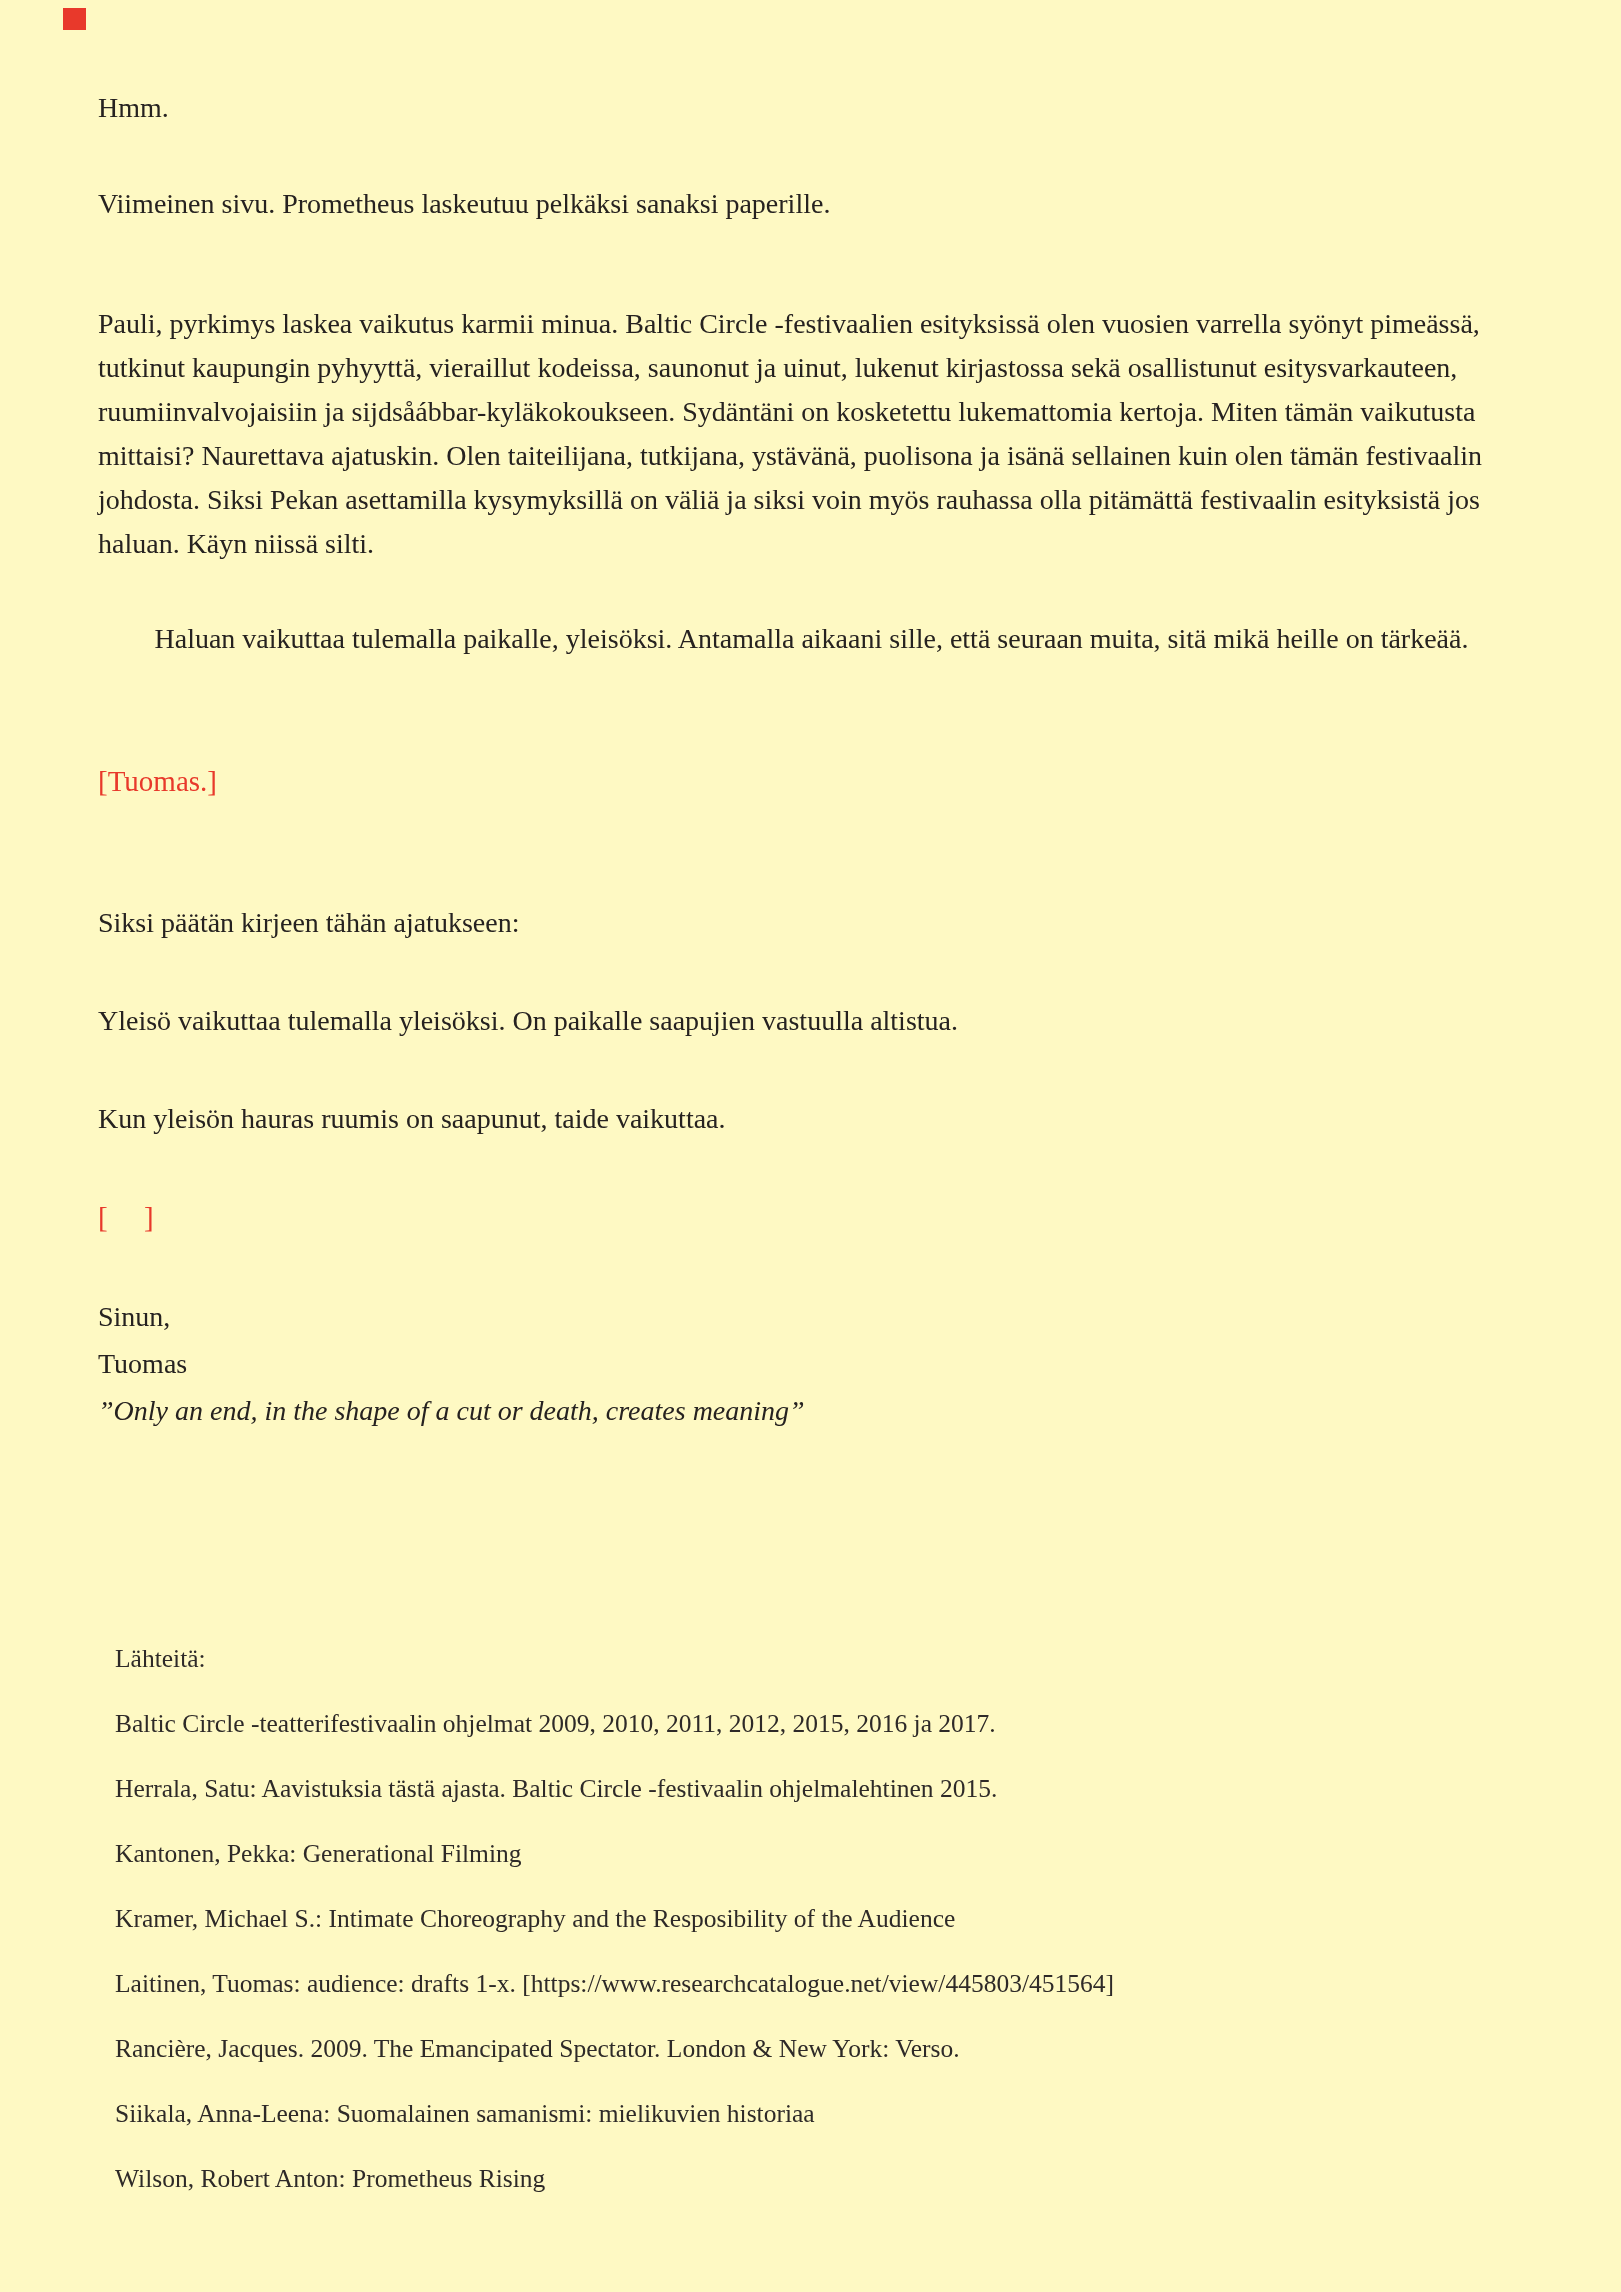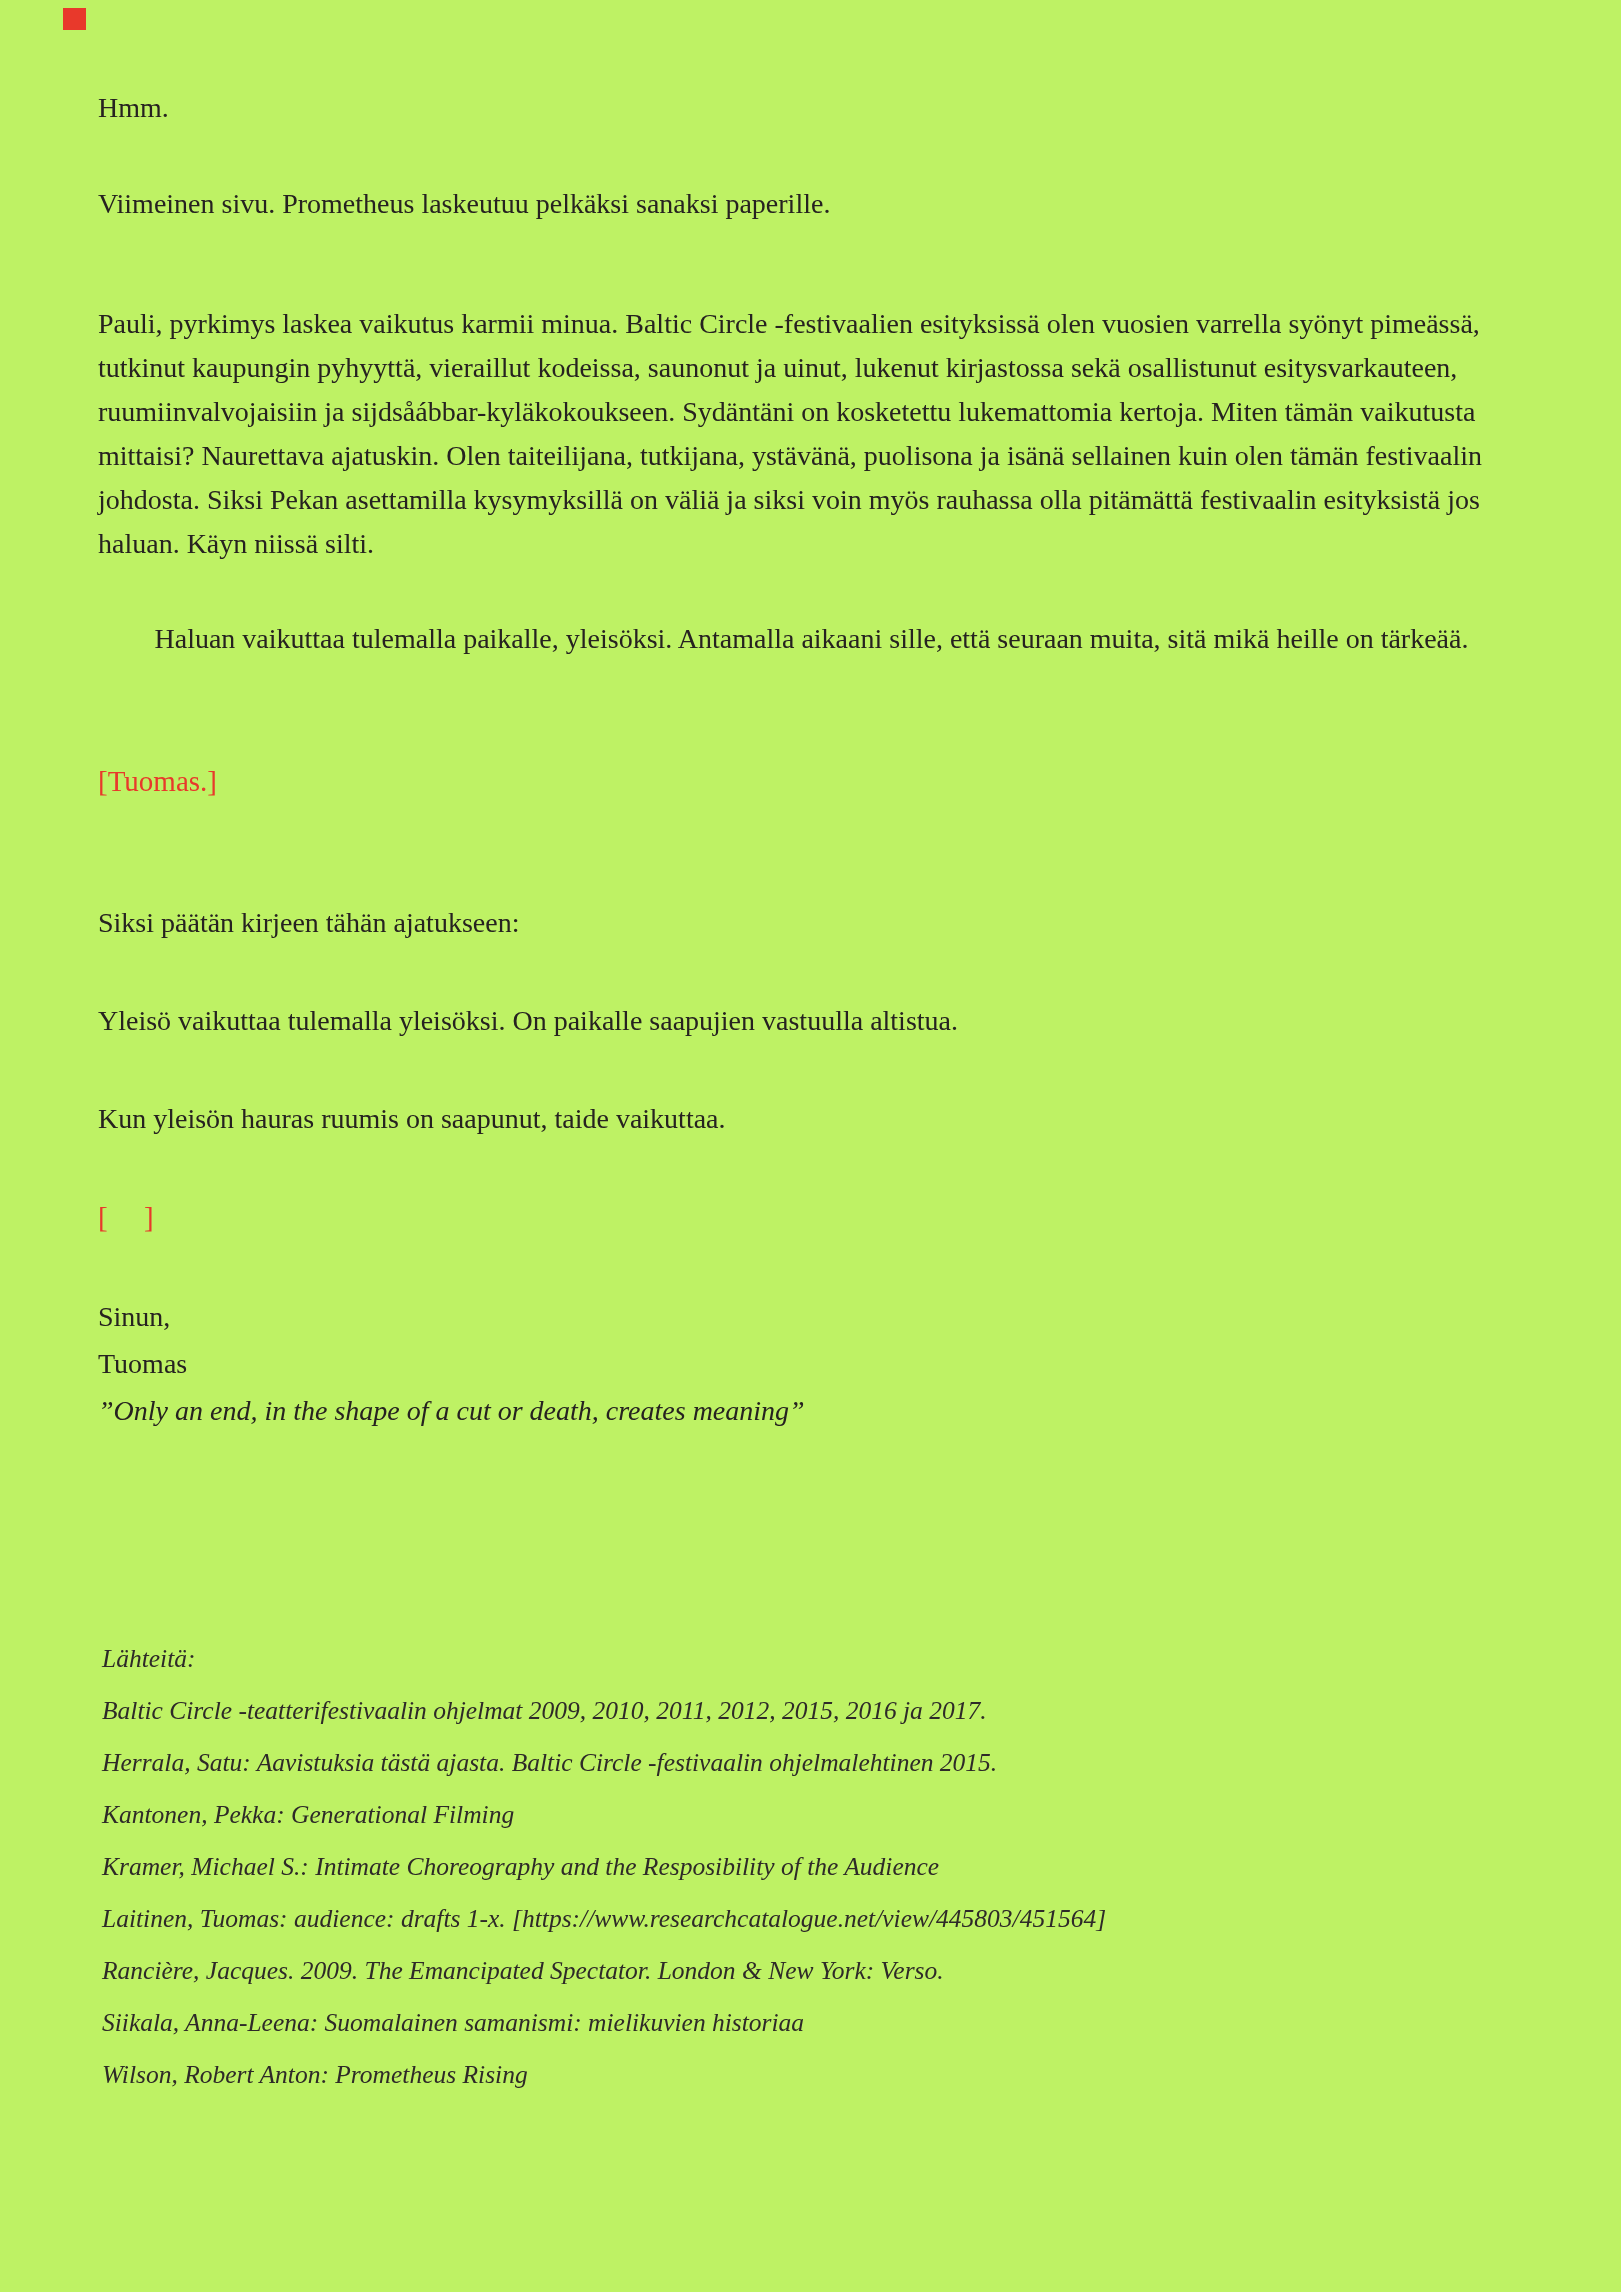--- a/index.html
+++ b/index.html
@@ -3,21 +3,21 @@
 <meta charset="utf-8">
 <style>
   * { box-sizing: border-box; }
   html, body { margin: 0; padding: 0; }
   body { background: #ffffff; }
 
   .page {
     position: relative;
     width: 1621px;
     height: 2293px;
-    background: #bef264;
+    background: #fef9c3;
     color: #262220;
     font-family: "Liberation Serif", serif;
     overflow: hidden;
   }
 
   .corner-square {
     position: absolute;
     top: 7.8px;
     left: 63px;
     width: 22.5px;
@@ -65,21 +65,21 @@
   .signoff .quote-line {
     font-style: italic;
   }
 
   .sources {
     margin-top: 201px;
     font-size: 25.5px;
     line-height: 48px;
     color: #2e2a28;
   }
-  .sources p { margin: 4px; font-style: italic; }
+  .sources p { margin: 17px; }
 </style>
 </head>
 <body>
 
 <div class="page">
 
   <div class="corner-square" style="background: rgb(232, 57, 43);"></div>
 
   <div class="content">
 

